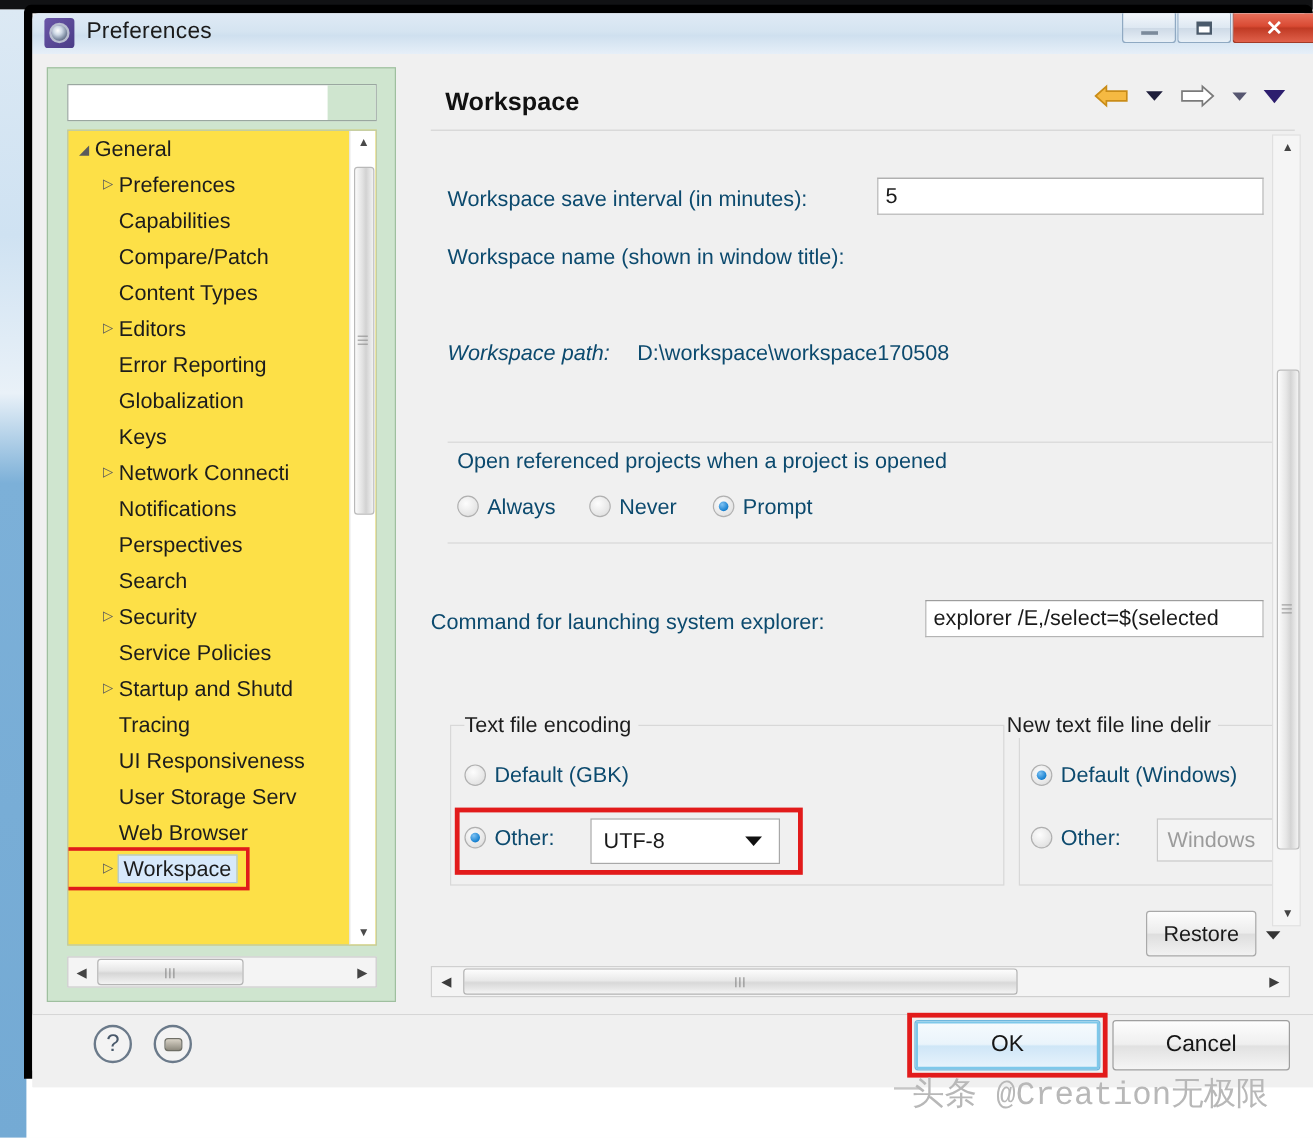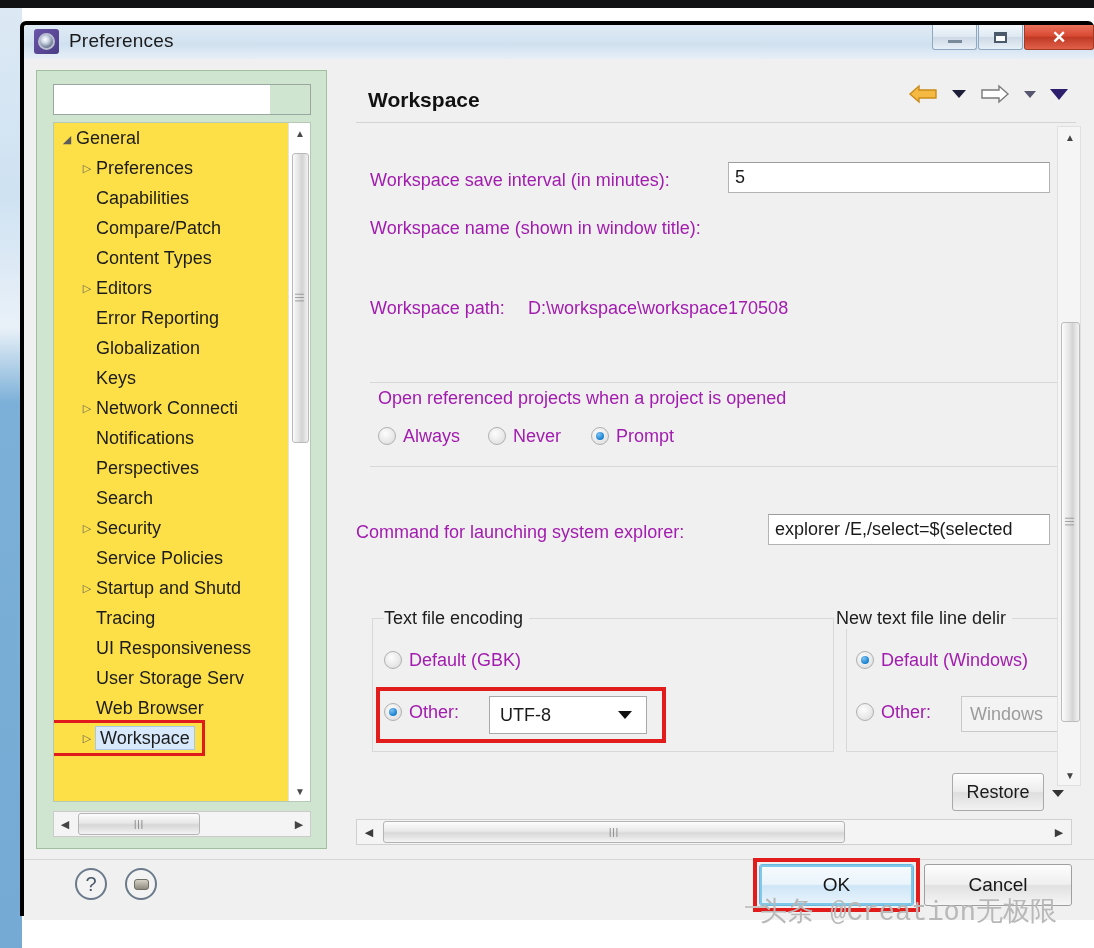--- a/index.html
+++ b/index.html
@@ -22,23 +22,22 @@
   }
   #leftband {
     position: absolute; left: 0; top: 8px; width: 22px; height: 940px;
     background: linear-gradient(180deg,#dce9f4 0%,#cfe2f2 20%,#e9f1f8 34%,#7cb0d8 42%,#74aad4 100%);
   }
 
   
   #window {
     position: absolute; left: 20px; top: 4px; width: 1074px; height: 895px;
     background: #f0f0f0;
-    border: 4px solid #000000;
+    border: 7px solid #000000;
     border-radius: 6px 6px 0 0;
-    margin-top: 17px;
   }
   #titlebar {
     position: absolute; left: 0; top: 0; width: 1074px; height: 34px;
     background: linear-gradient(180deg,#dfeaf5 0%,#d5e4f1 45%,#cfe0ef 55%,#e6eff8 100%);
     border-radius: 5px 5px 0 0;
   }
   #win-icon {
     position: absolute; left: 10px; top: 4px; width: 25px; height: 25px;
     background: linear-gradient(135deg,#6b56a8,#4a3c86);
     border-radius: 3px;
@@ -182,21 +181,21 @@
   .caret.big { border-top-color: #2d1e6e; border-left-width: 9px; border-right-width: 9px; border-top-width: 11px; }
   #hdr-rule {
     position: absolute; left: 10px; top: 52px; width: 720px; height: 1px; background: #d4d4d4;
   }
 
   #content {
     position: absolute; left: 10px; top: 56px; width: 720px; height: 660px;
     background: #f0f0f0;
     overflow: hidden;
   }
-  .row { position: absolute; font-size: 18px; color: #a21caf; }
+  .row { position: absolute; font-size: 18px; color: #0c4a6e; }
   .tfield {
     position: absolute; height: 31px; background: #ffffff;
     border: 1px solid #b4b4b4; border-top-color: #9d9d9d;
     font-size: 18px; color: #1a1a1a;
     padding: 0 6px; line-height: 29px;
     white-space: nowrap; overflow: hidden;
   }
   .chk {
     display: inline-block; width: 16px; height: 16px;
     border: 1px solid #a9a9a9; background: linear-gradient(135deg,#f4f4f4,#dcdcdc);
@@ -440,21 +439,21 @@
 
         <div id="hdr-rule"></div>
 
         <div id="content">
 
           <div class="row" style="left:14px; top:44px;">Workspace save interval (in minutes):</div>
           <div class="tfield" style="left:372px; top:36px; width:322px;">5</div>
 
           <div class="row" style="left:14px; top:92px;">Workspace name (shown in window title):</div>
 
-          <div class="row" style="left:14px; top:172px;">Workspace path:</div>
+          <div class="row" style="left:14px; top:172px;font-style:italic;">Workspace path:</div>
           <div class="row" style="left:172px; top:172px;">D:\workspace\workspace170508</div>
 
 
           <div class="grp-line" style="left:14px; top:256px; width:706px;"></div>
           <div class="row" style="left:22px; top:262px;">Open referenced projects when a project is opened</div>
 
           <div class="row" style="left:22px; top:300px;">
             <span class="radio"></span><span>Always</span>
           </div>
           <div class="row" style="left:132px; top:300px;">

